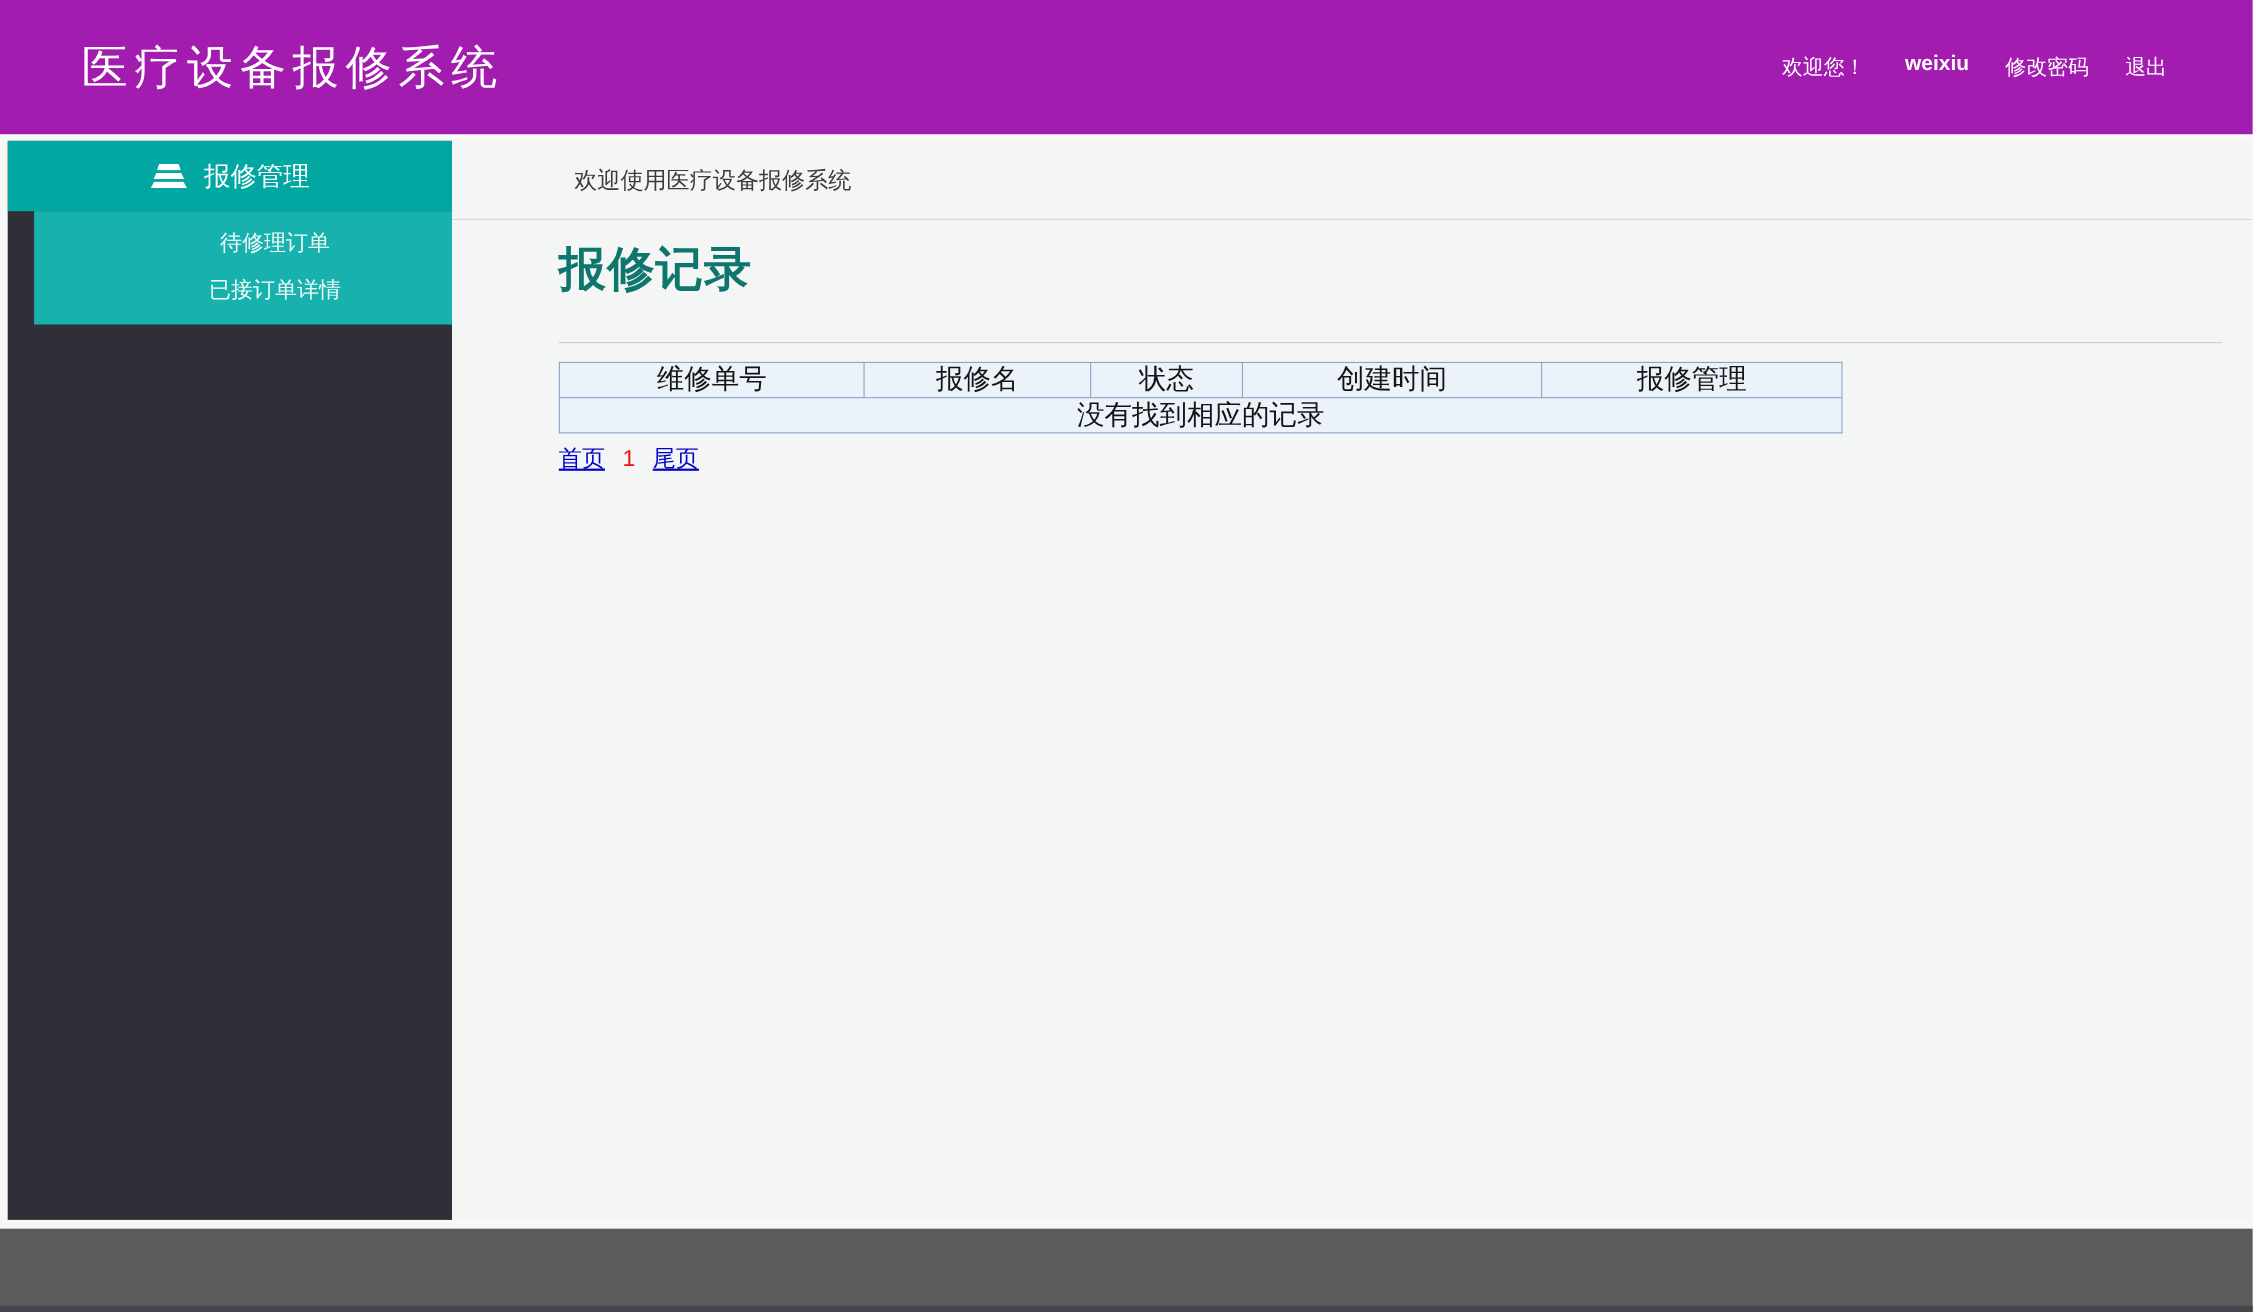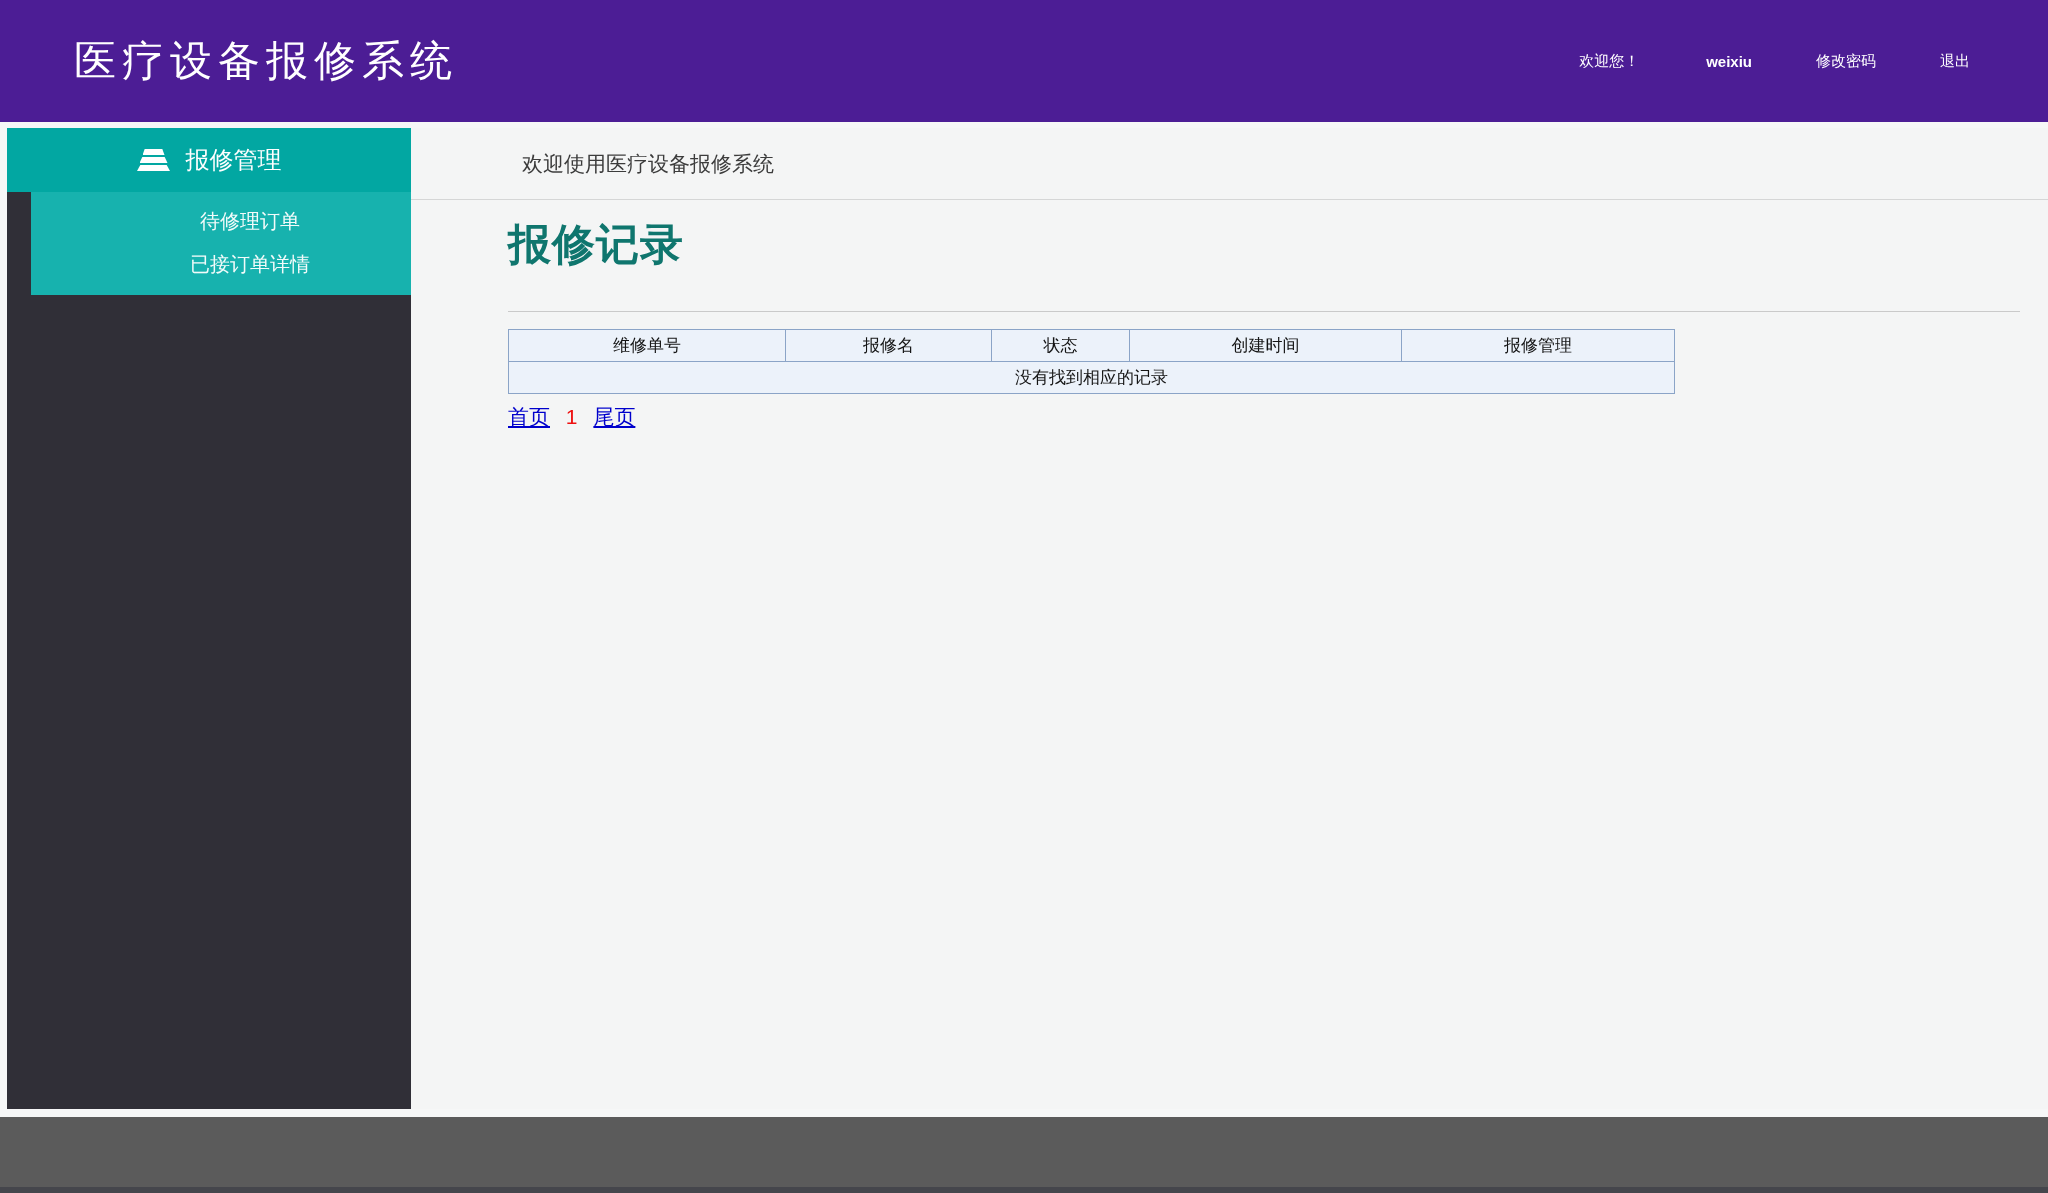--- a/index.html
+++ b/index.html
@@ -6,39 +6,37 @@
   html, body { width: 2048px; height: 1193px; overflow: hidden; }
   body {
     font-family: "Liberation Sans", "DejaVu Sans", sans-serif;
     background: #f6f7f7;
     color: #222;
   }
 
   
   .top-header {
     height: 122px;
-    background: #4c1d95;
+    background: #a21caf;
     display: flex;
     align-items: center;
     justify-content: space-between;
     padding: 0 78px 0 74px;
   }
   .brand {
     color: #ffffff;
     font-size: 42px;
     letter-spacing: 6px;
     font-weight: 400;
     cursor: pointer;
   }
   .header-nav {
     display: flex;
-    align-items: center;
-    color: #ffffff;
-    font-size: 15px;
-    gap: 31px;
+    color: #ffffff;
+    font-size: 19px;
   }
   .header-nav .welcome { margin-right: 36px; }
   .header-nav a {
     color: #ffffff;
     text-decoration: none;
     margin-left: 33px;
     cursor: pointer;
   }
   .header-nav a.username { font-weight: 700; margin-left: 0; }
 
@@ -123,21 +121,21 @@
     border-top: 1px solid #cacaca;
     margin: 37px 28px 0 97px;
   }
   table.records {
     margin: 17px 0 0 97px;
     width: 1166px;
     table-layout: fixed;
     border-collapse: collapse;
     background: #ecf2fa;
     border: 1px solid #7f9db9;
-    font-size: 17px;
+    font-size: 25px;
     color: #141414;
   }
   table.records th, table.records td {
     border: 1px solid #8ba4c7;
     text-align: center;
     font-weight: 400;
     padding: 3px 6px;
     height: 31px;
     line-height: 25px;
   }

